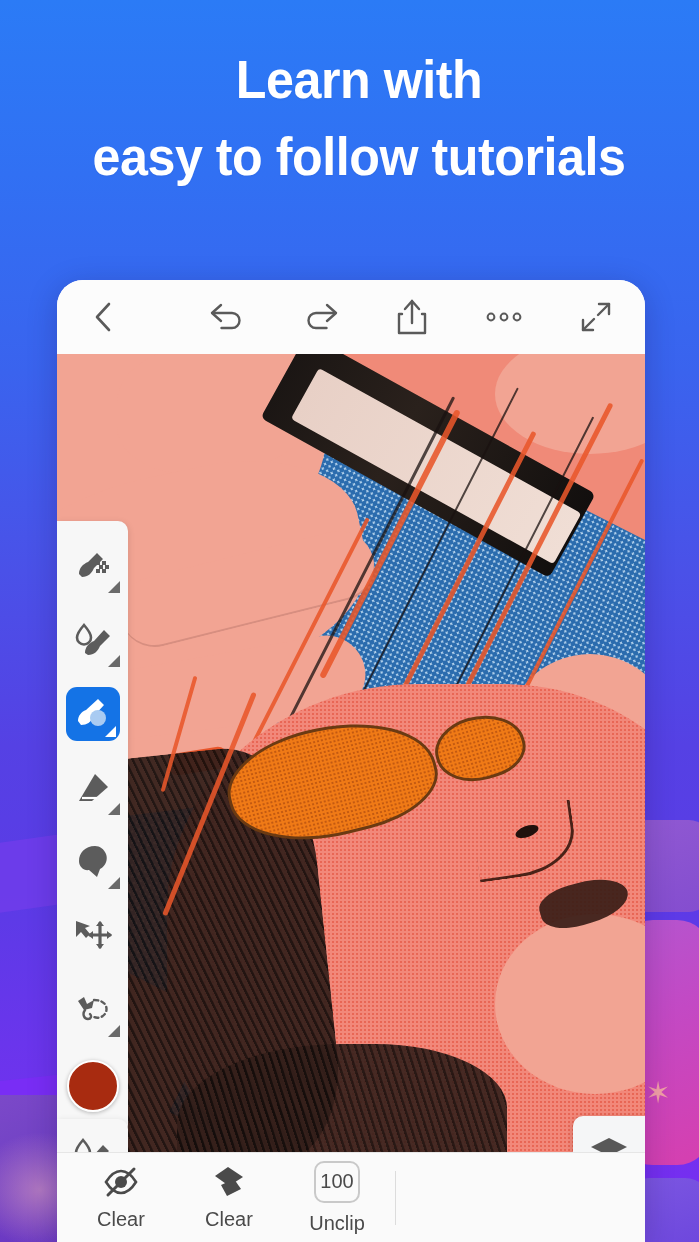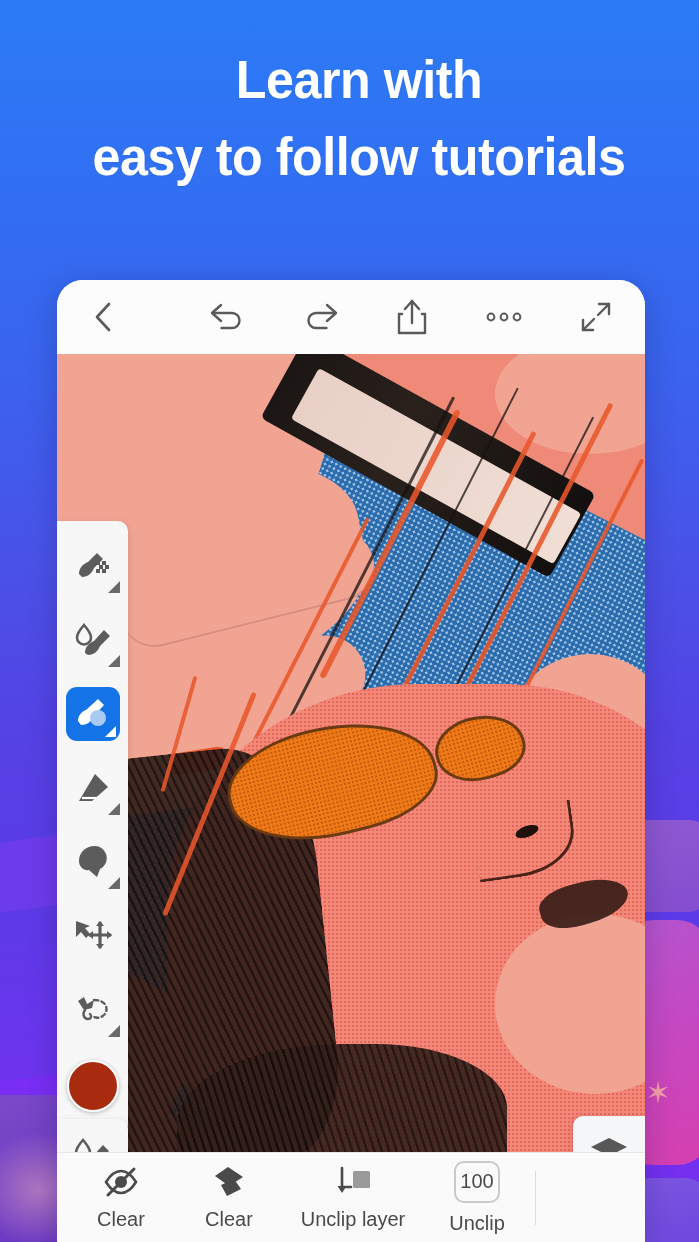--- a/index.html
+++ b/index.html
@@ -562,28 +562,20 @@
     </div>
 
     <div class="bitem">
       <svg width="38" height="34" viewBox="0 0 38 34">
         <path d="M18 2 L33 12 L19 21 L5 11 Z" fill="#4A4A4A"></path>
         <path d="M11 20 L24 14 L31 24 L17 31 Z" fill="#4A4A4A"></path>
       </svg>
       <span class="lbl">Clear</span>
     </div>
 
-    <div class="bitem" style="width:140px;">
-      <svg width="40" height="34" viewBox="0 0 40 34">
-        <rect x="20" y="6" width="17" height="17" rx="1.5" fill="#9A9A9A"></rect>
-        <path d="M9 3 V22 H18" fill="none" stroke="#4A4A4A" stroke-width="2.6" stroke-linecap="round"></path>
-        <path d="M9 28 L4.5 21 H13.5 Z" fill="#4A4A4A"></path>
-      </svg>
-      <span class="lbl">Unclip layer</span>
-    </div>
 
     <div class="bitem">
       <div class="opacity-badge">
         <span>100</span>
       </div>
       <span class="lbl">Unclip</span>
     </div>
 
     <div class="divider"></div>
 

